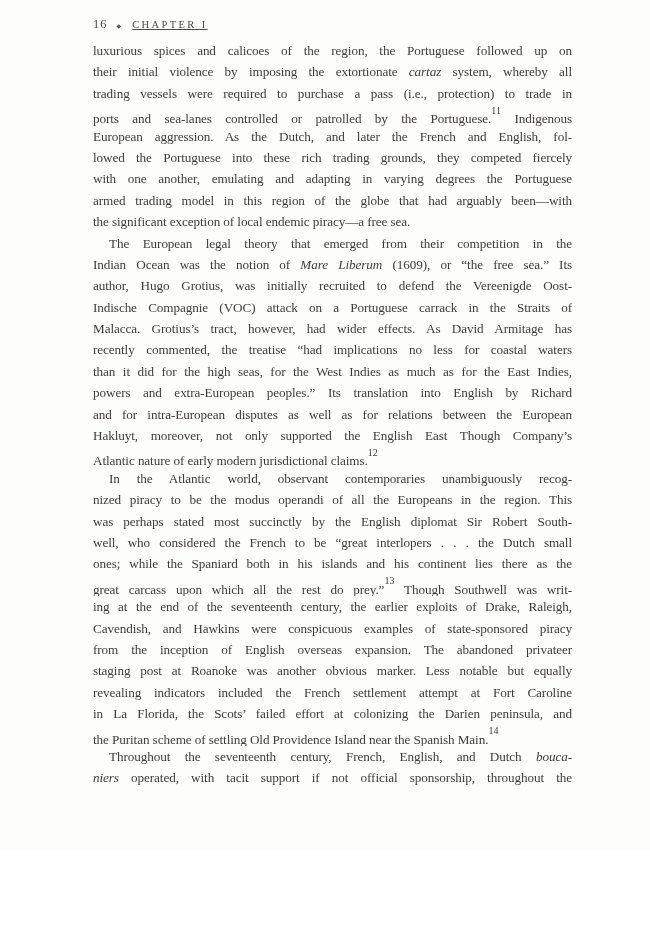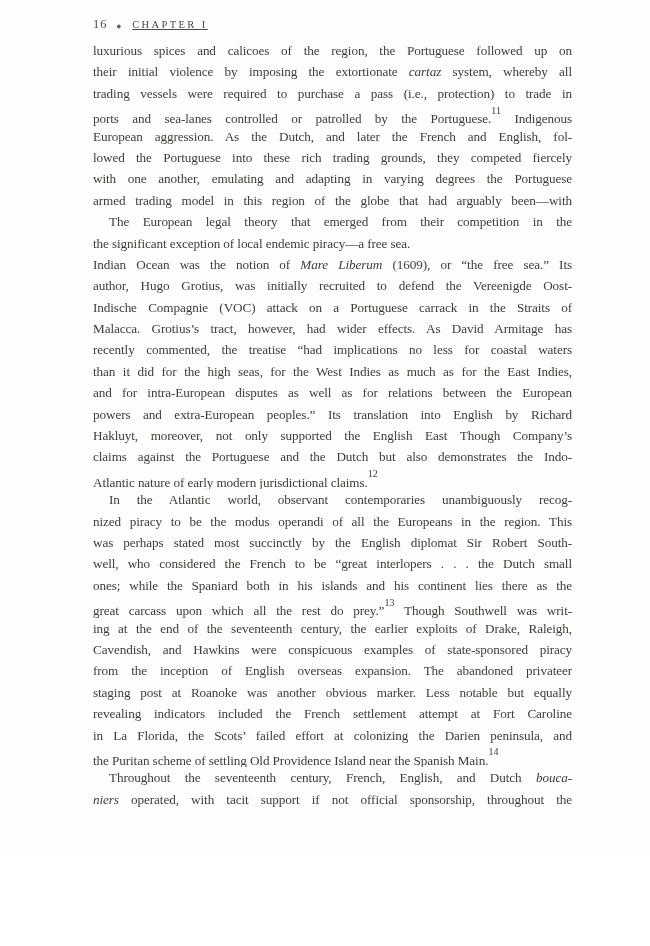--- a/index.html
+++ b/index.html
@@ -56,32 +56,31 @@
 
   <div id="body-text">
       <div class="line">luxurious spices and calicoes of the region, the Portuguese followed up on</div>
       <div class="line">their initial violence by imposing the extortionate <i>cartaz</i> system, whereby all</div>
       <div class="line">trading vessels were required to purchase a pass (i.e., protection) to trade in</div>
       <div class="line">ports and sea-lanes controlled or patrolled by the Portuguese.<sup>11</sup> Indigenous</div>
       <div class="line">European aggression. As the Dutch, and later the French and English, fol-</div>
       <div class="line">lowed the Portuguese into these rich trading grounds, they competed fiercely</div>
       <div class="line">with one another, emulating and adapting in varying degrees the Portuguese</div>
       <div class="line">armed trading model in this region of the globe that had arguably been—with</div>
+      <div class="line endline">the significant exception of local endemic piracy—a free sea.</div>
       <div class="line indent">The European legal theory that emerged from their competition in the</div>
-      <div class="line endline">the significant exception of local endemic piracy—a free sea.</div>
       <div class="line">Indian Ocean was the notion of <i>Mare Liberum</i> (1609), or “the free sea.” Its</div>
       <div class="line">author, Hugo Grotius, was initially recruited to defend the Vereenigde Oost-</div>
       <div class="line">Indische Compagnie (VOC) attack on a Portuguese carrack in the Straits of</div>
       <div class="line">Malacca. Grotius’s tract, however, had wider effects. As David Armitage has</div>
       <div class="line">recently commented, the treatise “had implications no less for coastal waters</div>
       <div class="line">than it did for the high seas, for the West Indies as much as for the East Indies,</div>
+      <div class="line">powers and extra-European peoples.” Its translation into English by Richard</div>
       <div class="line">and for intra-European disputes as well as for relations between the European</div>
-      <div class="line">powers and extra-European peoples.” Its translation into English by Richard</div>
       <div class="line">Hakluyt, moreover, not only supported the English East Though Company’s</div>
-      <div class="line">claims against the Portuguese and the Dutch but also demonstrates the Indo-</div>
       <div class="line endline">Atlantic nature of early modern jurisdictional claims.<sup>12</sup></div>
       <div class="line indent">In the Atlantic world, observant contemporaries unambiguously recog-</div>
       <div class="line">nized piracy to be the modus operandi of all the Europeans in the region. This</div>
       <div class="line">was perhaps stated most succinctly by the English diplomat Sir Robert South-</div>
       <div class="line">well, who considered the French to be “great interlopers . . . the Dutch small</div>
       <div class="line">ones; while the Spaniard both in his islands and his continent lies there as the</div>
       <div class="line">great carcass upon which all the rest do prey.”<sup>13</sup> Though Southwell was writ-</div>
       <div class="line">ing at the end of the seventeenth century, the earlier exploits of Drake, Raleigh,</div>
       <div class="line">Cavendish, and Hawkins were conspicuous examples of state-sponsored piracy</div>
       <div class="line">from the inception of English overseas expansion. The abandoned privateer</div>

